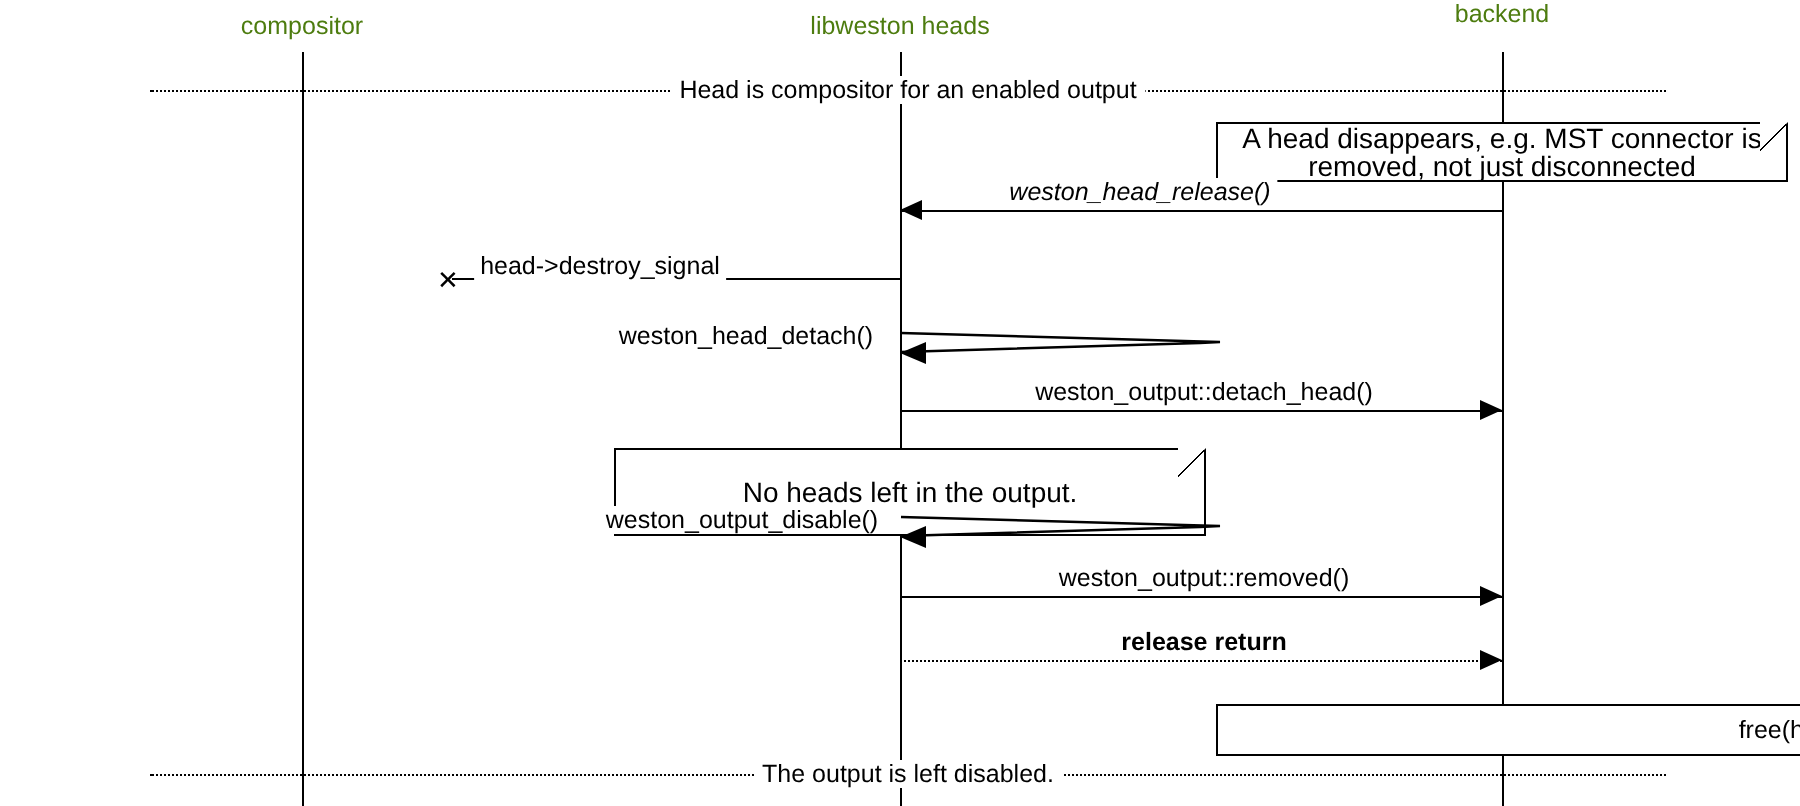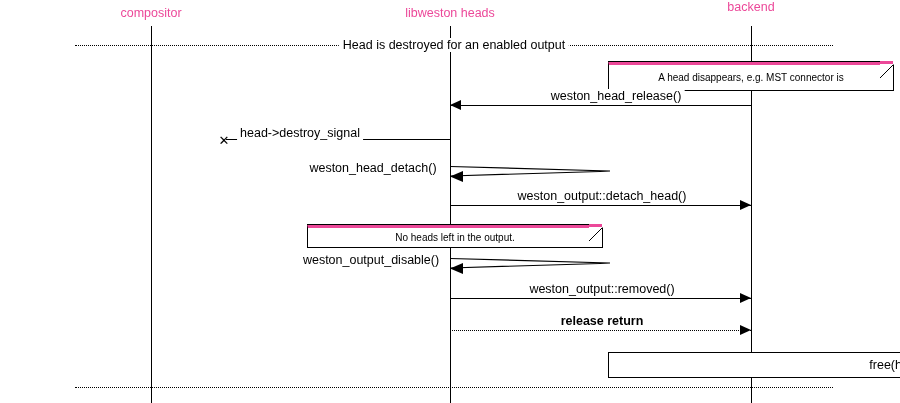--- a/index.html
+++ b/index.html
@@ -16,21 +16,21 @@
     width: 900px;
     height: 403px;
     background: #ffffff;
     overflow: hidden;
   }
   .actor-label {
     position: absolute;
     transform: translateX(-50%);
     font-size: 12.5px;
     line-height: 14px;
-    color: #ec4899;
+    color: #4d7c0f;
     white-space: nowrap;
   }
   .lifeline {
     position: absolute;
     width: 1px;
     background: #000;
   }
   .divider {
     position: absolute;
     height: 0;
@@ -90,26 +90,26 @@
     font-size: 12.5px;
     line-height: 14px;
     padding: 2px 6px;
   }
   .note {
     position: absolute;
     background: #ffffff;
     box-sizing: border-box;
     border-left: 1px solid #000;
     border-bottom: 1px solid #000;
-    border-top: 4px solid #ec4899;
+    border-top: 1px solid #ec4899;
     display: flex;
     align-items: center;
     justify-content: center;
     text-align: center;
-    font-size: 10px;
+    font-size: 14px;
     line-height: 14px;
     padding: 2px 6px;
   }
   .note::after {
     content: "";
     position: absolute;
     top: -1px;
     right: -1px;
     bottom: -1px;
     width: 14px;
@@ -145,46 +145,47 @@
 
   <div class="actor-label" style="left:151px; top:6px;">compositor</div>
   <div class="actor-label" style="left:450px; top:6px;">libweston heads</div>
   <div class="actor-label" style="left:751px; top:0;">backend</div>
 
   <div class="lifeline" style="left:151px; top:26px; height:377px;"></div>
   <div class="lifeline" style="left:450px; top:26px; height:377px;"></div>
   <div class="lifeline" style="left:751px; top:26px; height:377px;"></div>
 
   <div class="divider" style="left:75px; top:45px; width:758px;"></div>
-  <div class="divider-label" style="left:454px; top:38px;">Head is destroyed for an enabled output</div>
+  <div class="divider-label" style="left:454px; top:38px;">Head is compositor for an enabled output</div>
 
   <div class="note" style="left:608px; top:61px; width:285px; height:30px; flex-direction:column;">
     <span>A head disappears, e.g. MST connector is</span>
+    <span>removed, not just disconnected</span>
   </div>
   <div class="note-fold-top" style="left:608px; top:61px; width:272px;"></div>
 
   <div class="msg-line" style="left:450px; top:105px; width:301px;"></div>
   <div class="arrowhead-left" style="left:450px; top:100px;"></div>
-  <div class="msg-label" style="left:616px; top:89px;">weston_head_release()</div>
+  <div class="msg-label" style="left:570px; top:89px;font-style:italic;">weston_head_release()</div>
 
   <div class="msg-line" style="left:226px; top:139px; width:224px;"></div>
   <div class="xmark" style="left:224px; top:140px;">✕</div>
   <div class="msg-label" style="left:373px; top:161px;">weston_head_detach()</div>
 
   <div class="msg-label" style="left:300px; top:126px;">head-&gt;destroy_signal</div>
   <svg class="selfcall" style="left:450px; top:162px;" width="170" height="26" viewBox="0 0 170 26">
     <path d="M 0.5 4.5 L 160 9 L 150 9.5 L 0.5 14" fill="none" stroke="#000" stroke-width="1.2"></path>
     <polygon points="0,14.5 13,9 13,20" fill="#000"></polygon>
   </svg>
 
   <div class="msg-line" style="left:450px; top:205px; width:301px;"></div>
   <div class="arrowhead-right" style="left:740px; top:200px;"></div>
   <div class="msg-label" style="left:602px; top:189px;">weston_output::detach_head()</div>
 
-  <div class="note" style="left:307px; top:224px; width:295px; height:24px;">
+  <div class="note" style="left:307px; top:224px; width:295px; height:44px;">
     <span>No heads left in the output.</span>
   </div>
   <div class="note-fold-top" style="left:307px; top:224px; width:282px;"></div>
 
   <div class="msg-label" style="left:371px; top:253px;">weston_output_disable()</div>
   <svg class="selfcall" style="left:450px; top:254px;" width="170" height="26" viewBox="0 0 170 26">
     <path d="M 0.5 4.5 L 160 9 L 150 9.5 L 0.5 14" fill="none" stroke="#000" stroke-width="1.2"></path>
     <polygon points="0,14.5 13,9 13,20" fill="#000"></polygon>
   </svg>
 
@@ -194,14 +195,15 @@
 
   <div class="msg-line dotted" style="left:450px; top:330px; width:301px;"></div>
   <div class="arrowhead-right" style="left:740px; top:325px;"></div>
   <div class="msg-label" style="left:602px; top:314px;font-weight:bold;">release return</div>
 
   <div class="box" style="left:608px; top:352px; width:326px; height:26px;justify-content:flex-end;">
     <span>free(head)</span>
   </div>
 
   <div class="divider" style="left:75px; top:387px; width:758px;"></div>
+  <div class="divider-label" style="left:454px; top:380px;">The output is left disabled.</div>
 
 </div>
 
 </body></html>

